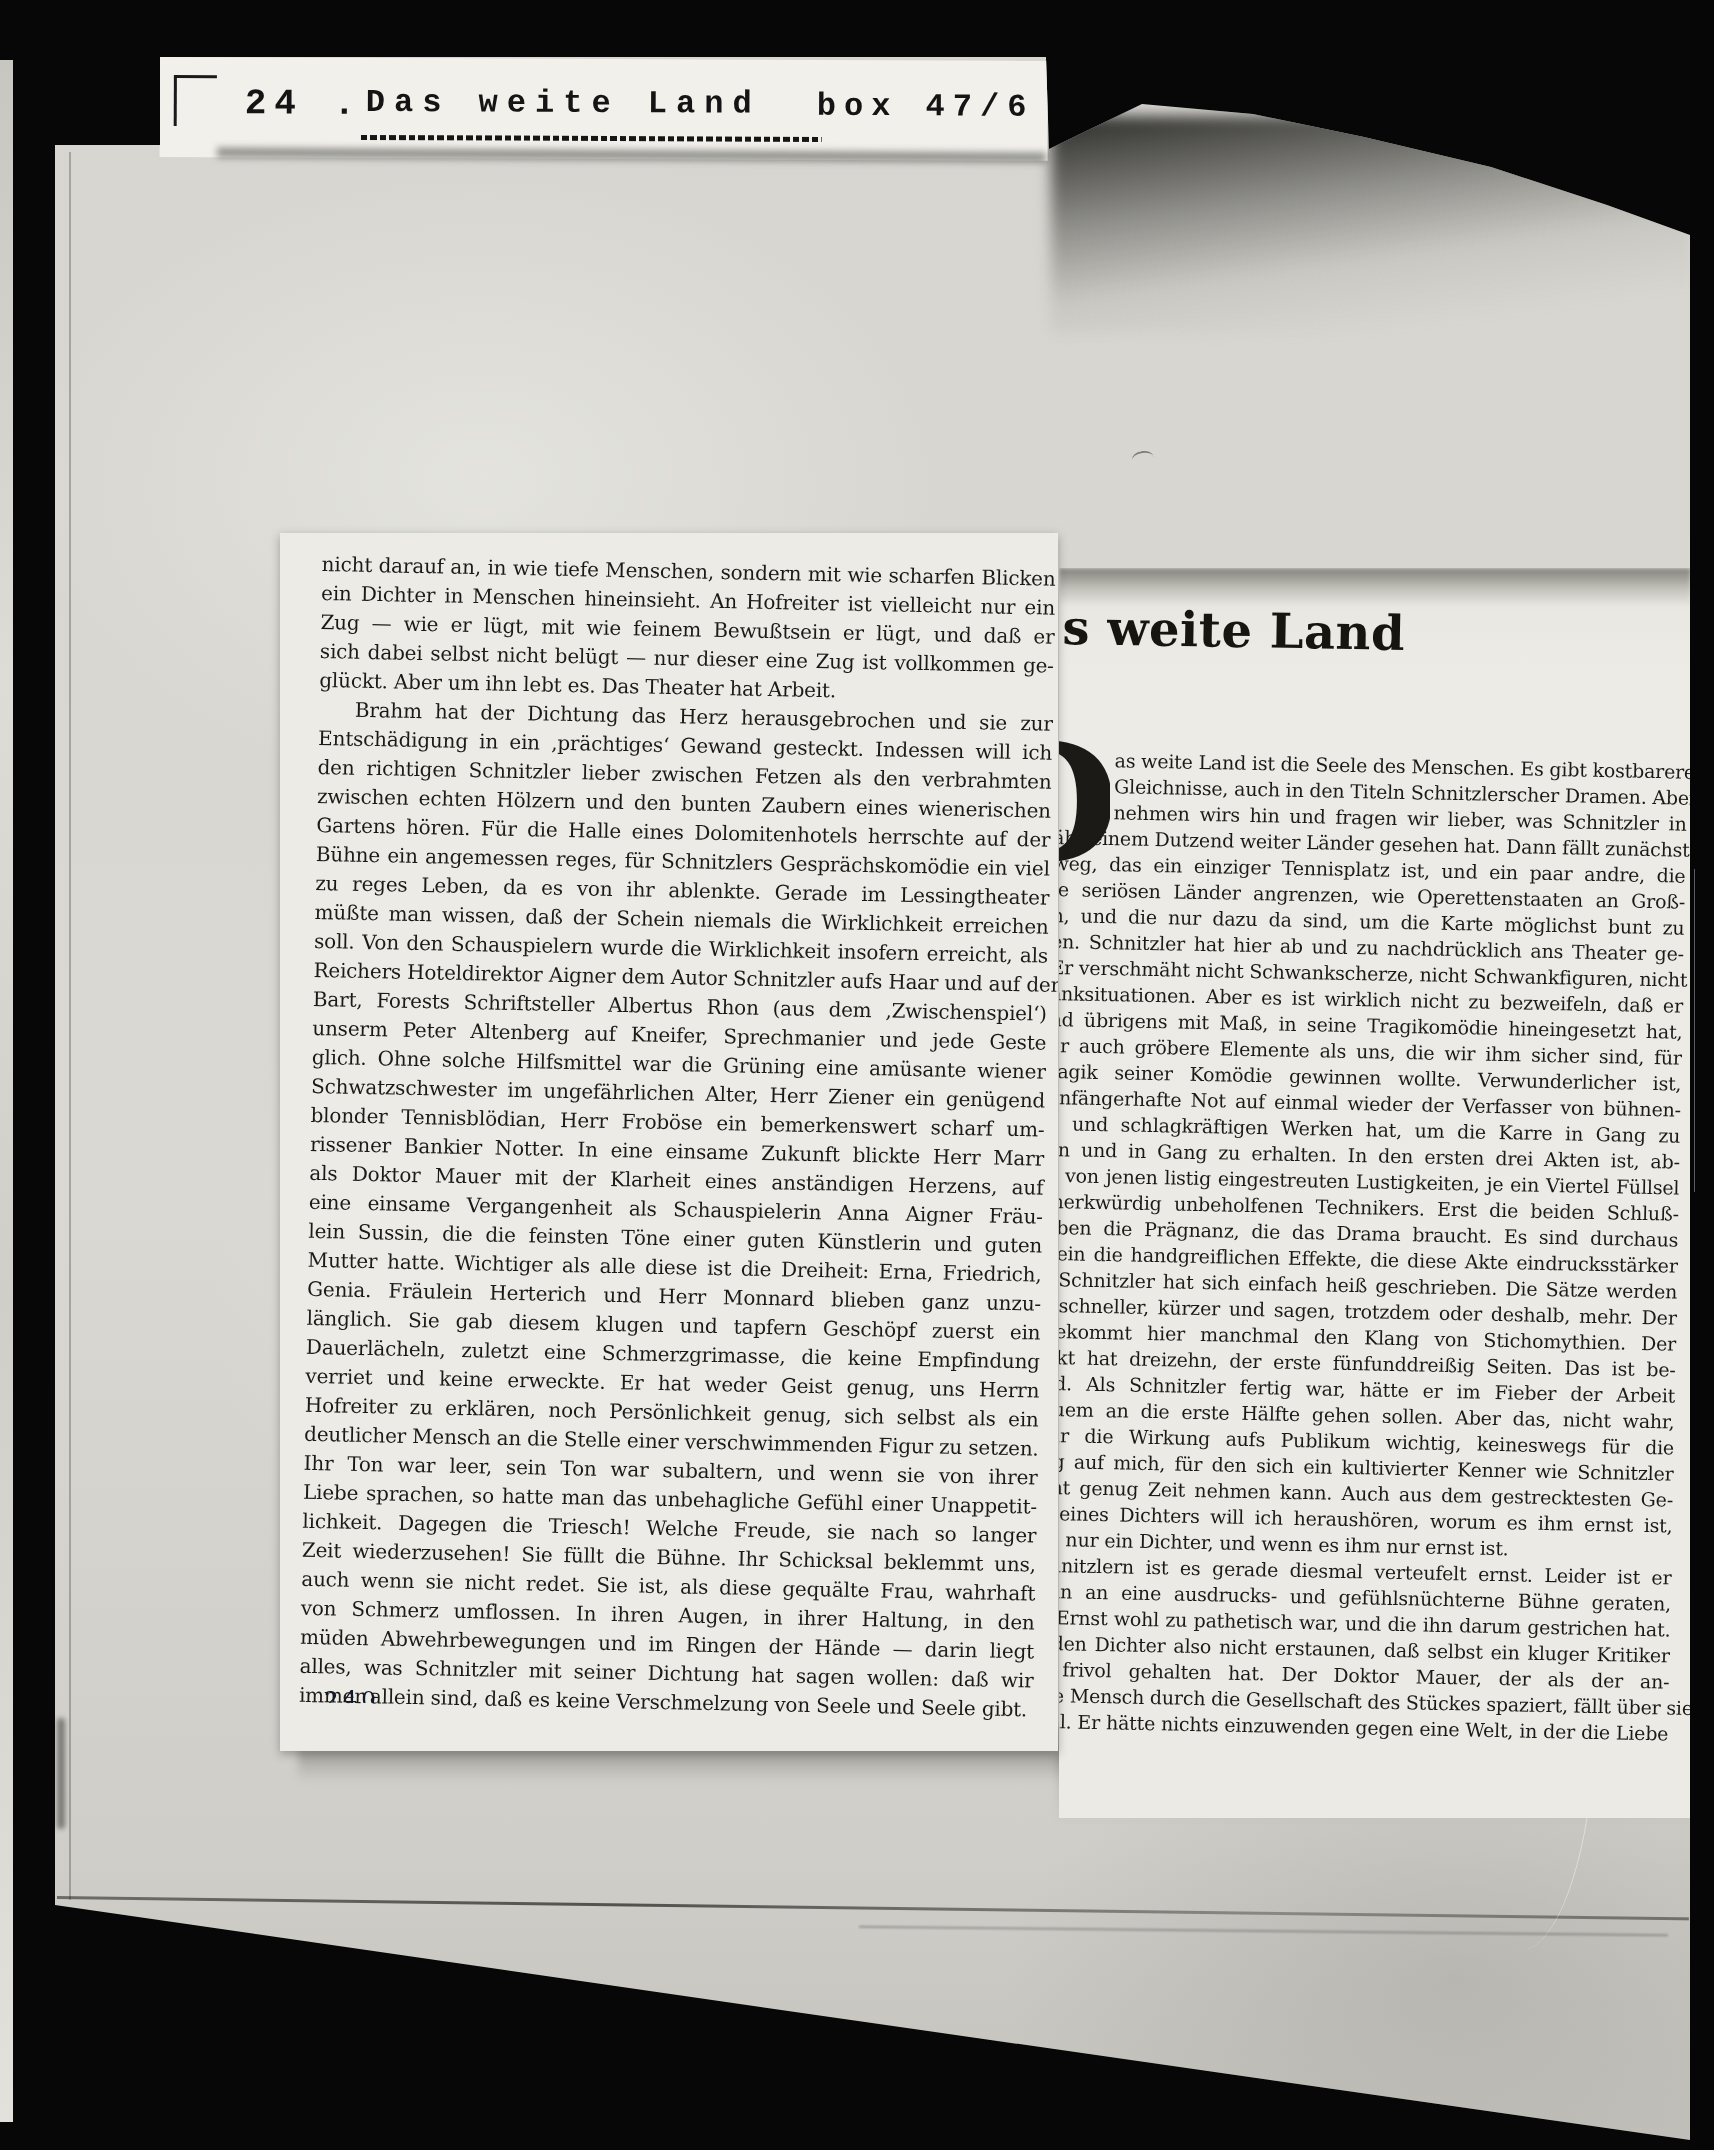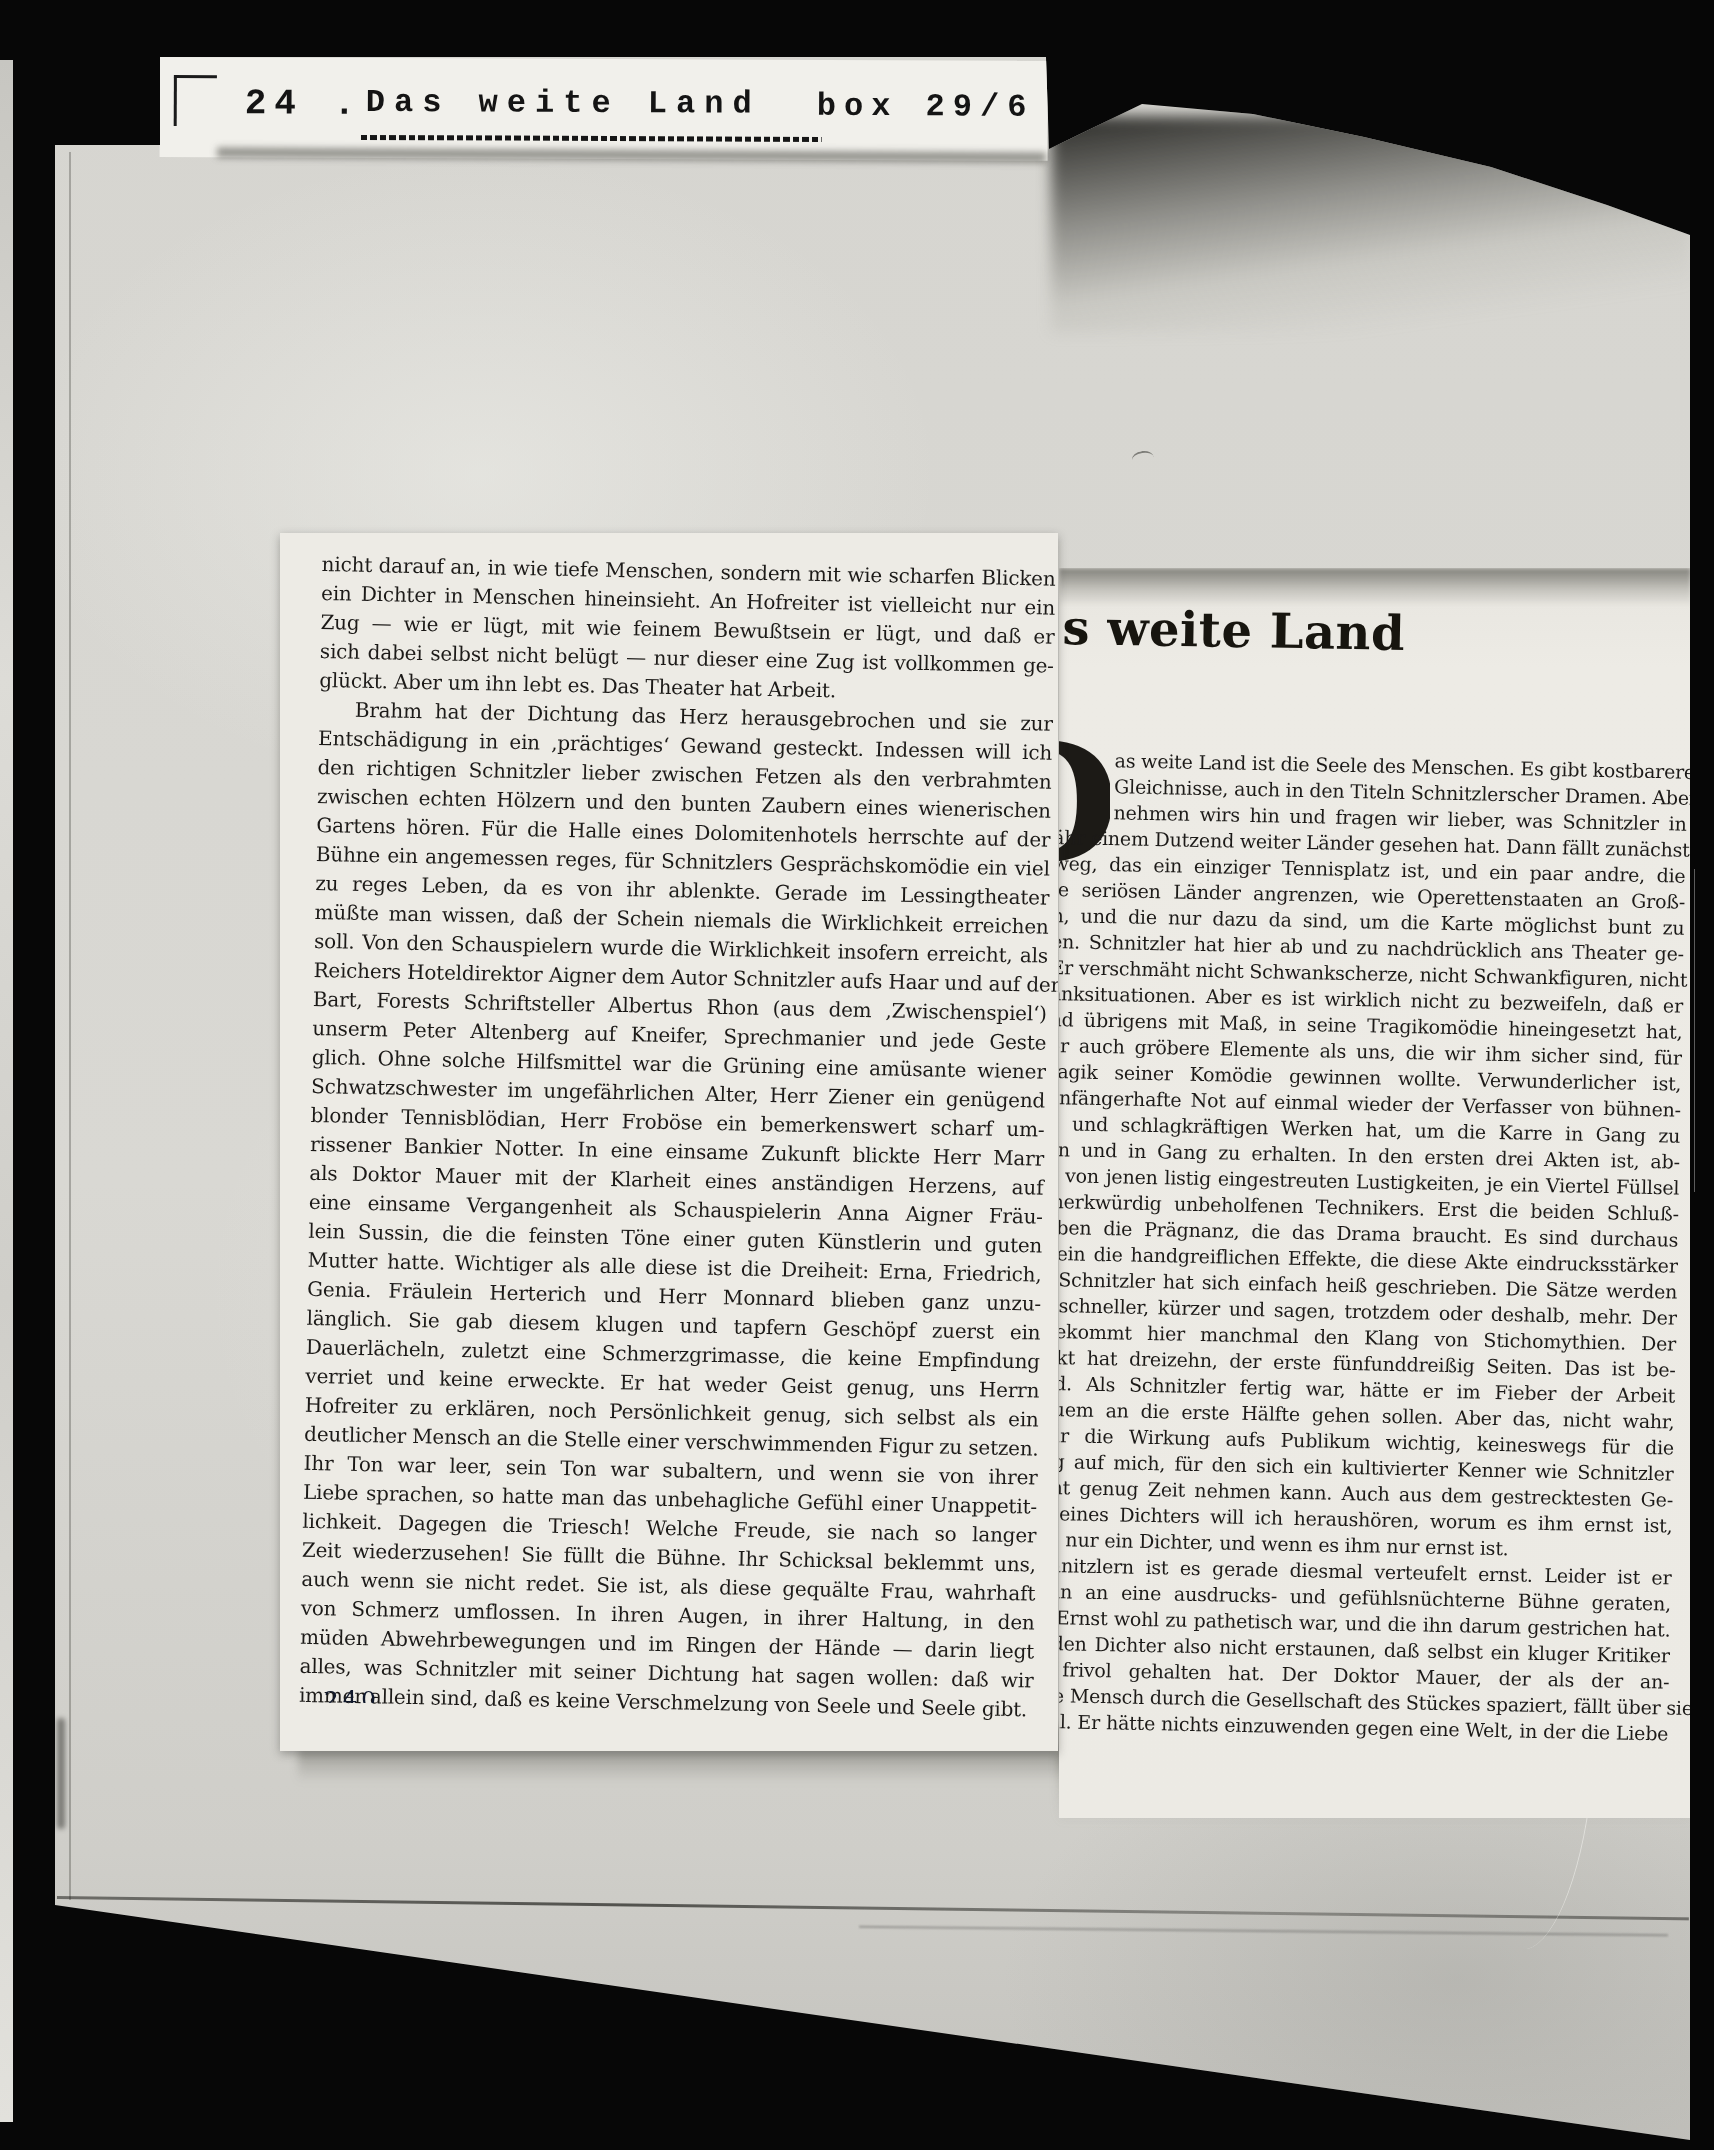--- a/index.html
+++ b/index.html
@@ -130,21 +130,21 @@
 <div class="film-sliver"></div>
 
 <div class="page">
   <div class="torn-smudge"></div>
 
   <div class="label-strip">
     <div class="corner-bracket"></div>
     <div class="label-number">24 .</div>
     <div class="label-title">Das weite Land</div>
     <div class="label-underline"></div>
-    <div class="label-box">box 29/6</div>
+    <div class="label-box">box 47/6</div>
   </div>
   <div class="label-shadow"></div>
 
   <div class="crease-vertical"></div>
   <div class="crease-blob"></div>
   <div class="pen-mark-small"></div>
   <div class="pen-mark-scribble"></div>
 
   <div class="clipping clipping-left">
     <div class="textblock tb-left">

